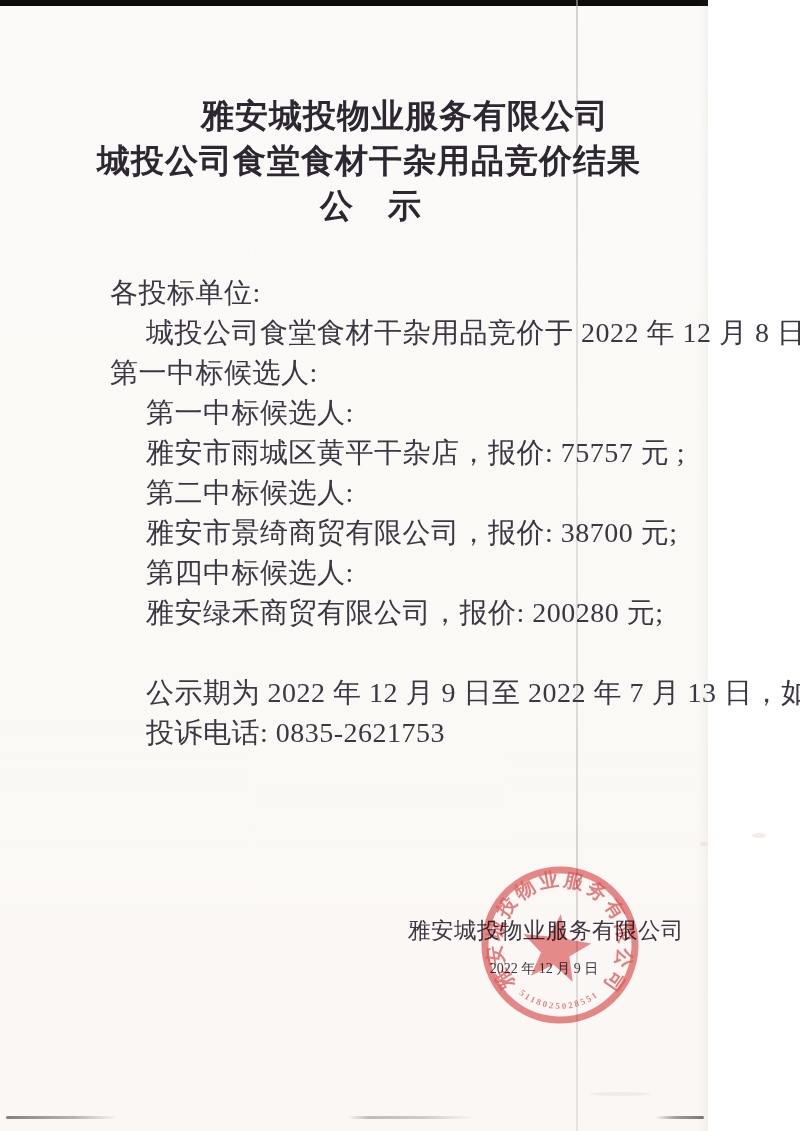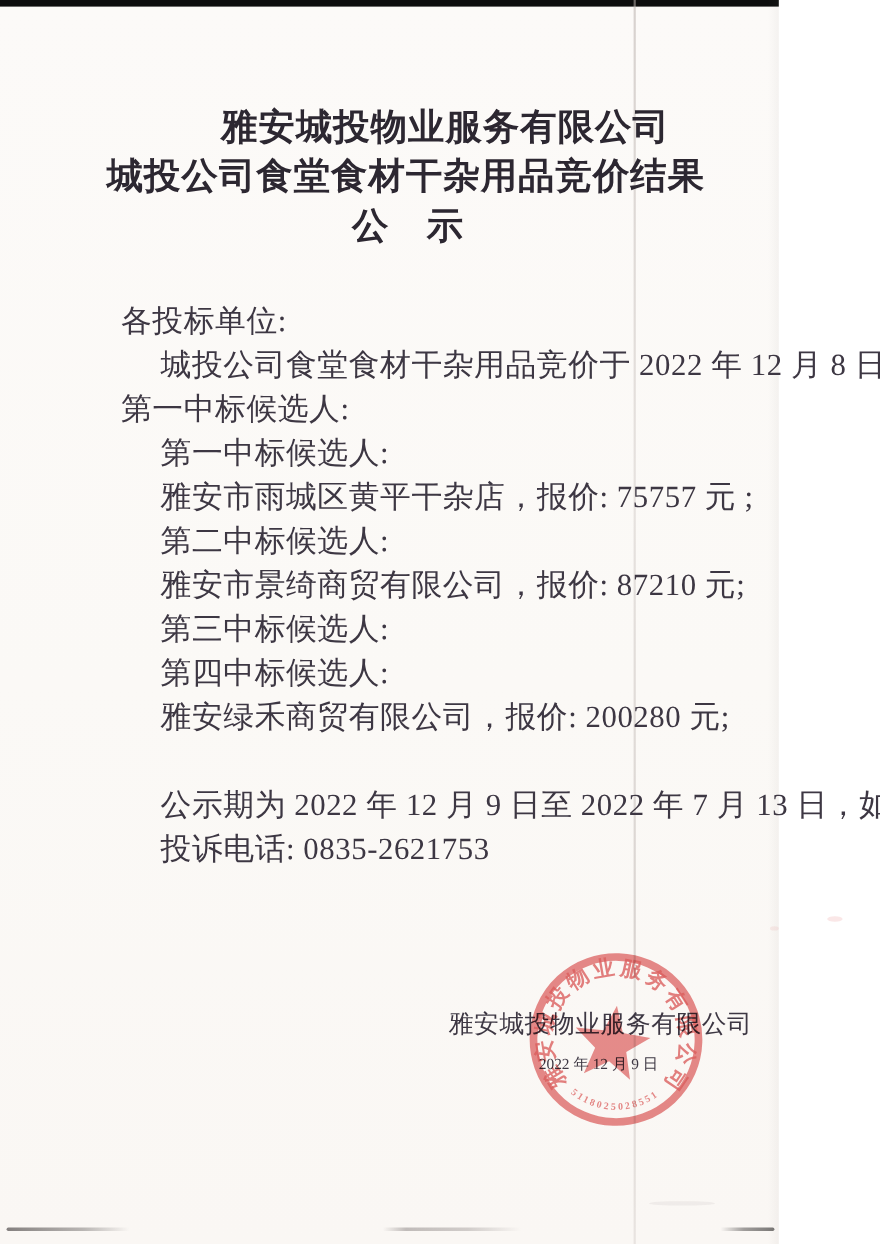--- a/index.html
+++ b/index.html
@@ -157,22 +157,21 @@
   </div>
 
   <div class="body-block">
     <div class="line flush">各投标单位:</div>
     <div class="line indent">城投公司食堂食材干杂用品竞价于 2022 年 12 月 8 日完成，</div>
     <div class="line flush">第一中标候选人:</div>
 
     <div class="line indent">第一中标候选人:</div>
     <div class="line indent">雅安市雨城区黄平干杂店，报价: 75757 元 ;</div>
     <div class="line indent">第二中标候选人:</div>
-    <div class="line indent">雅安市景绮商贸有限公司，报价: 87210 元;</div>
-    <div class="line indent">第三中标候选人:</div>
+    <div class="line indent">雅安市景绮商贸有限公司，报价: 38700 元;</div>
     <div class="line indent">第四中标候选人:</div>
     <div class="line indent">雅安绿禾商贸有限公司，报价: 200280 元;</div>
 
     <div class="line spacer"></div>
 
     <div class="line indent">公示期为 2022 年 12 月 9 日至 2022 年 7 月 13 日，如</div>
     <div class="line indent">投诉电话: 0835-2621753</div>
   </div>
 
   <div class="signature-block">

